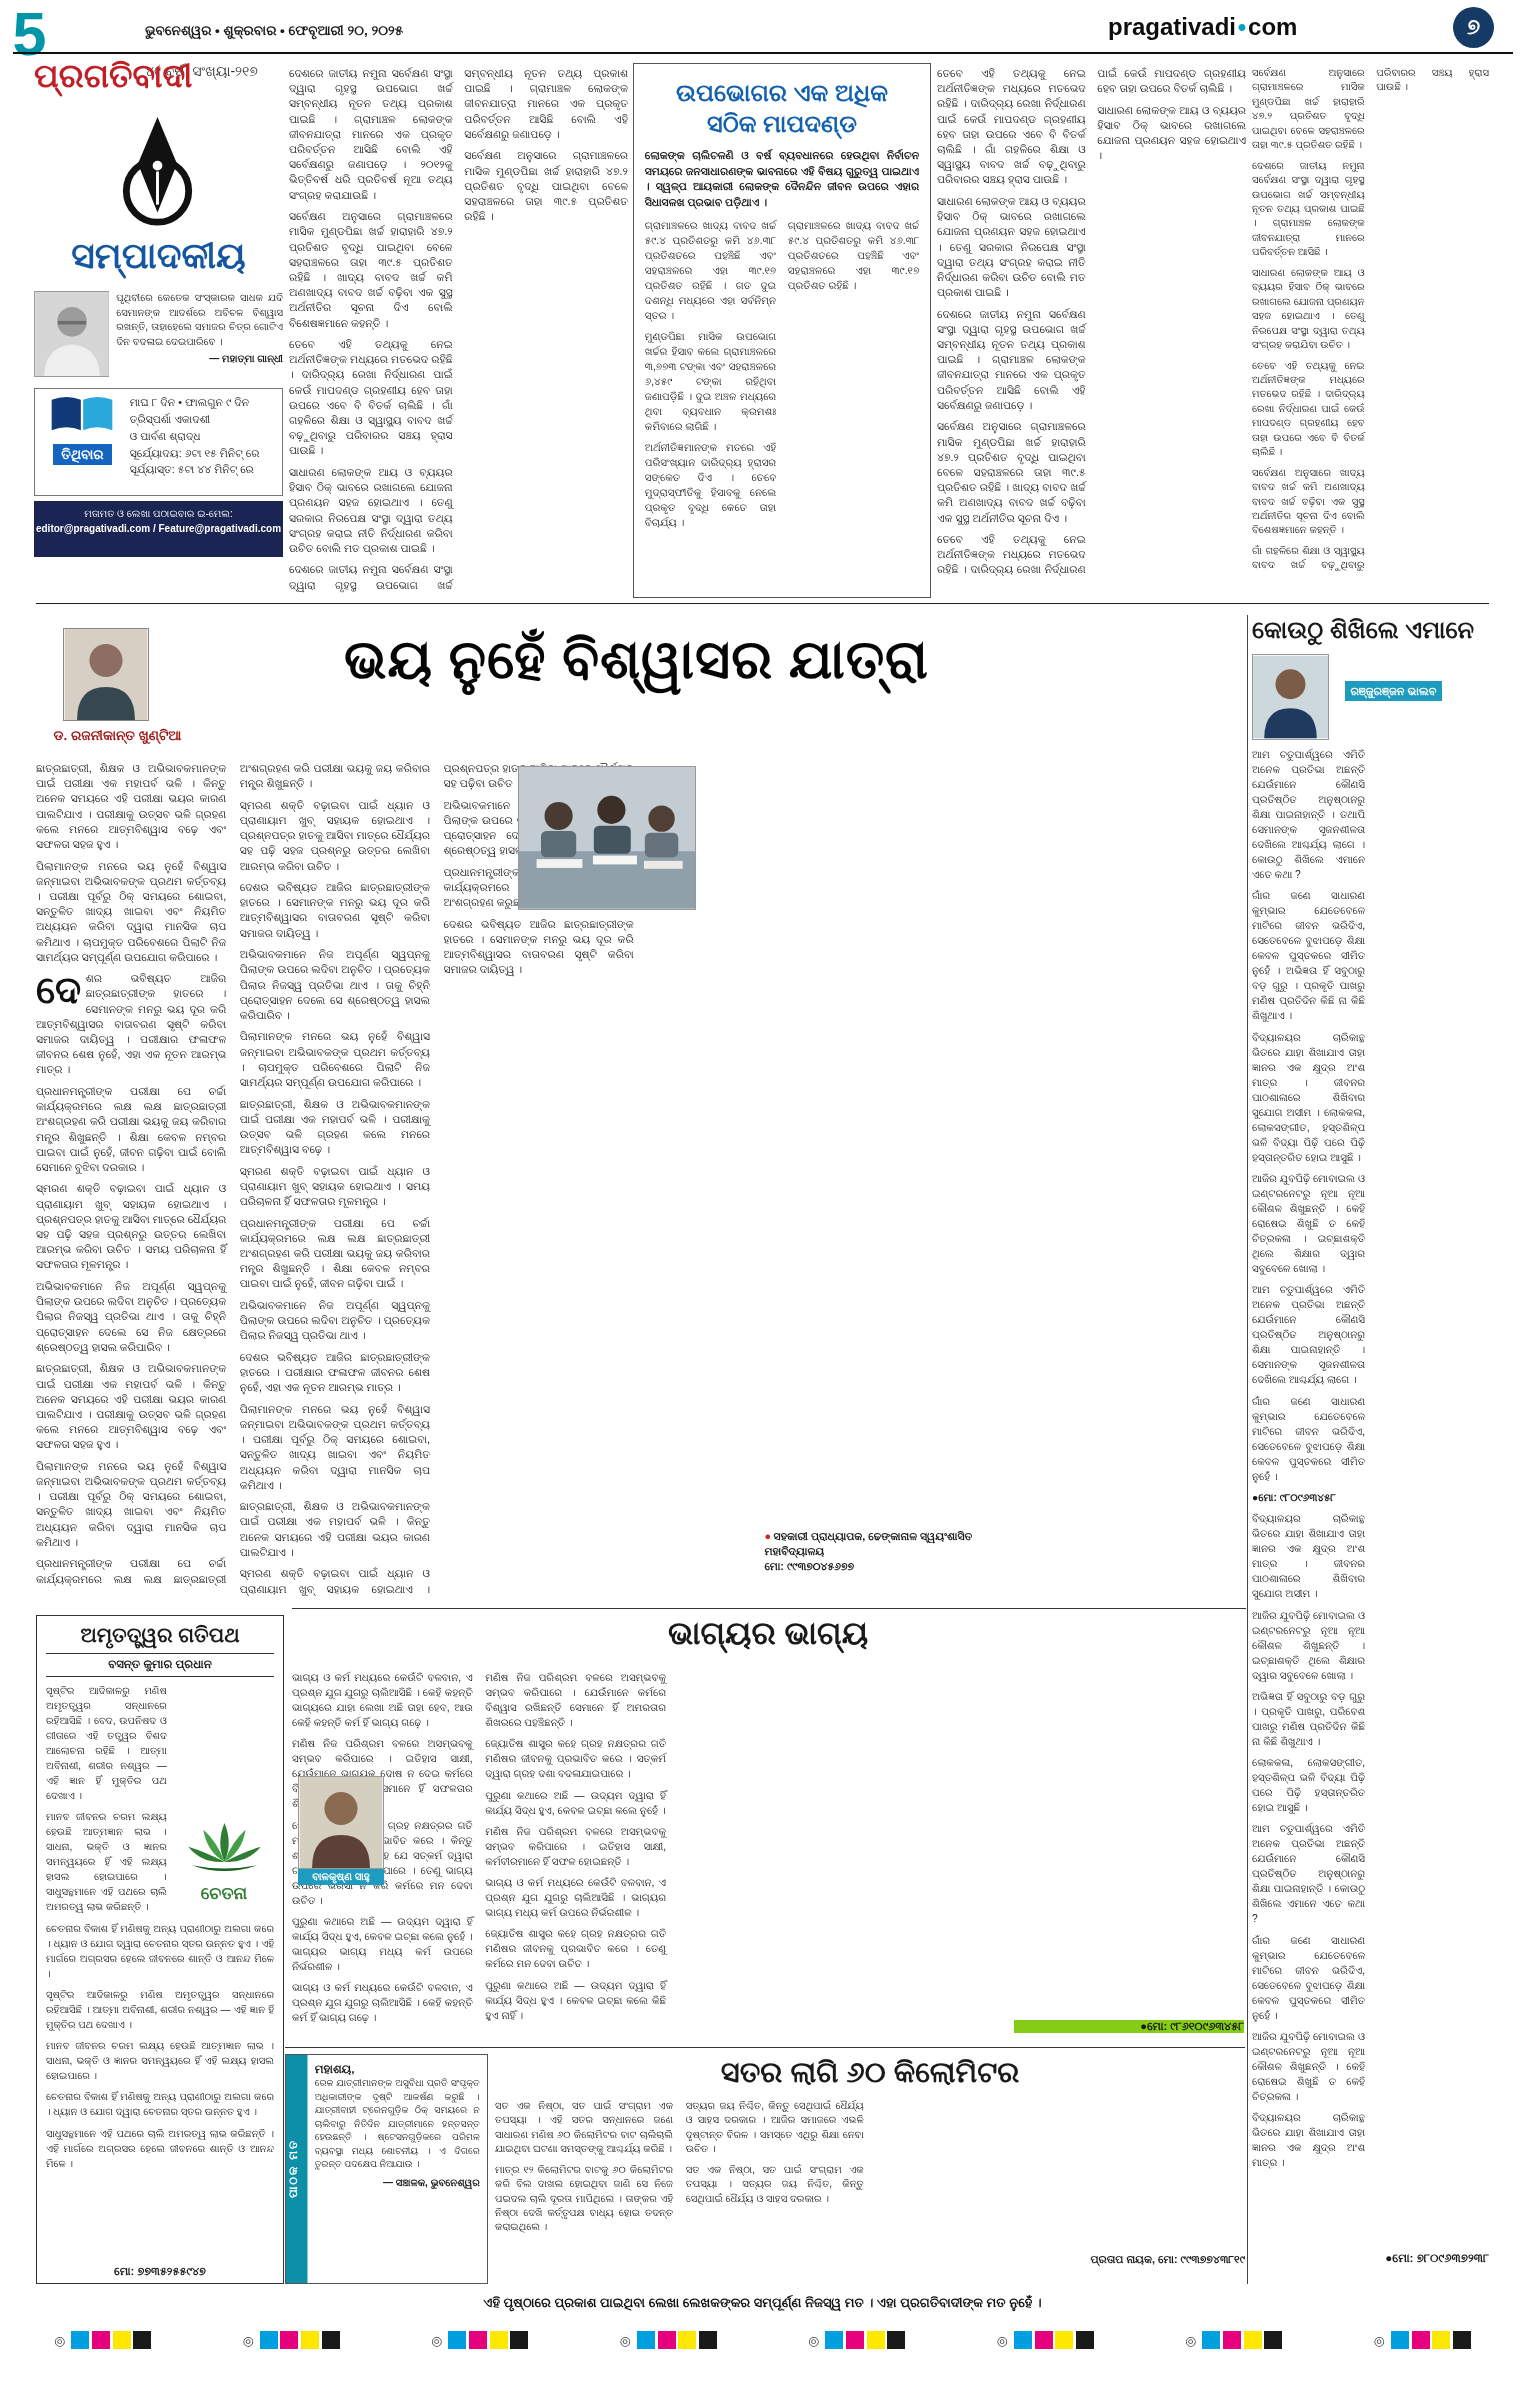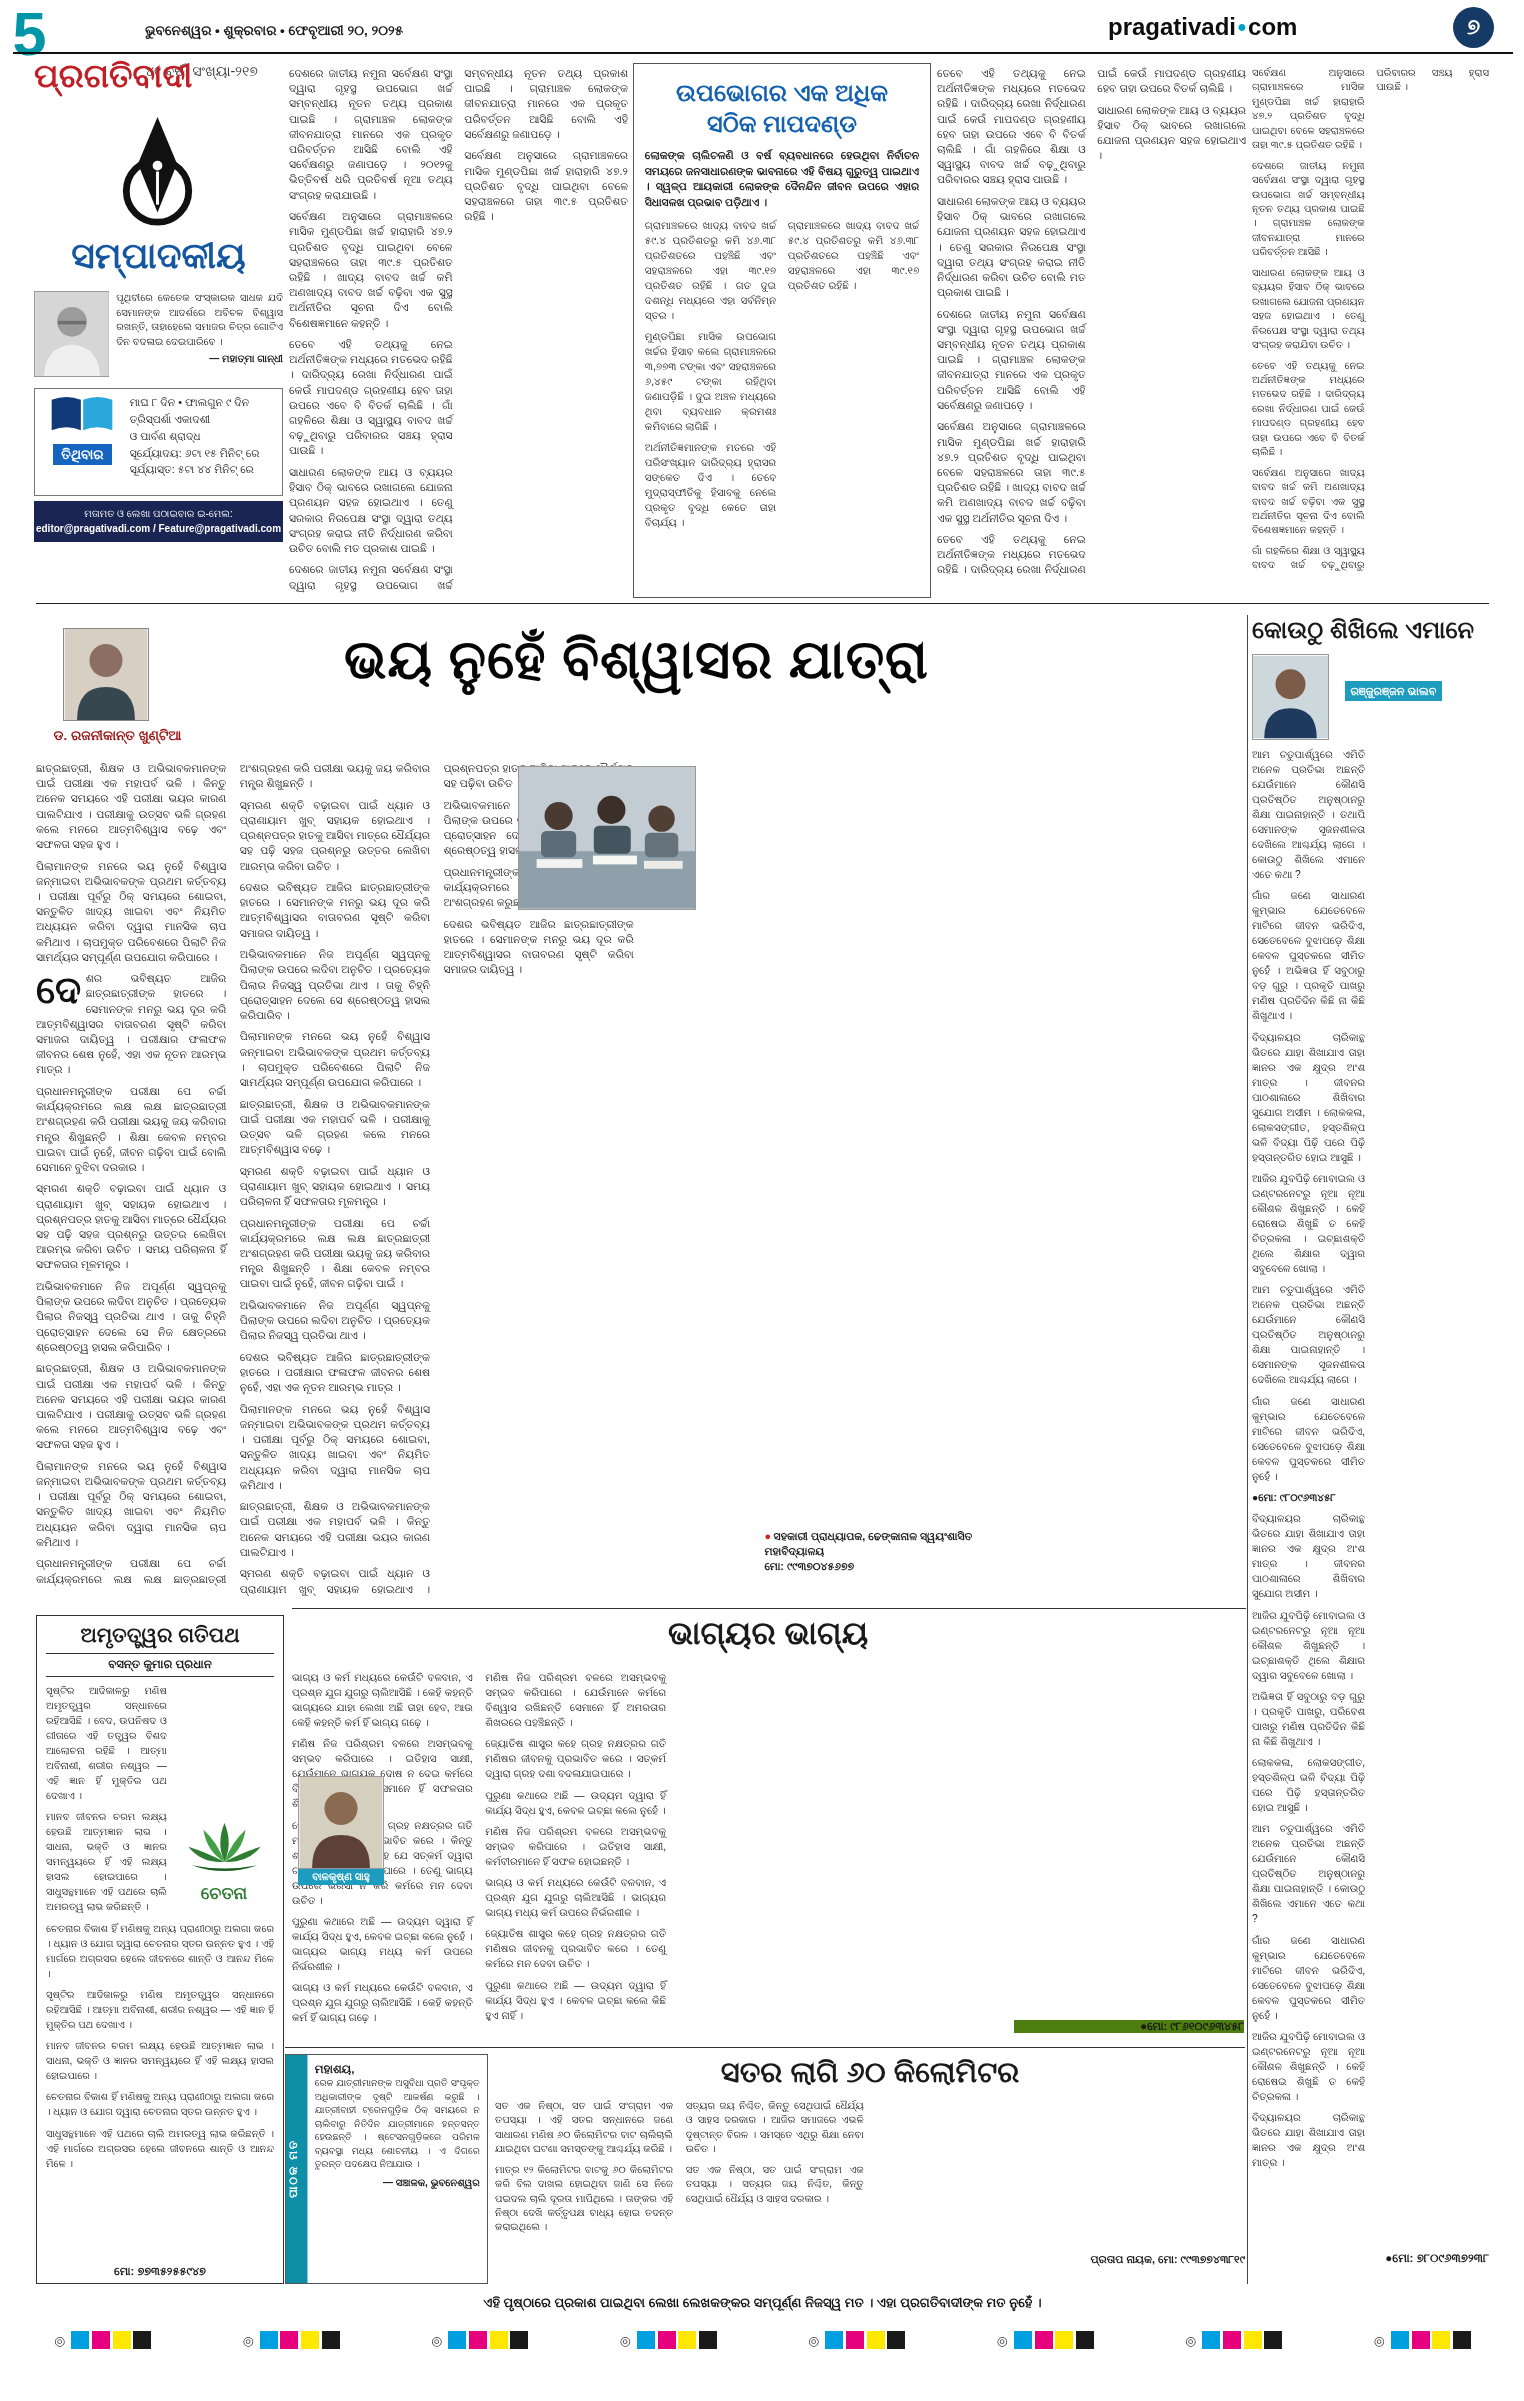--- a/index.html
+++ b/index.html
@@ -32,21 +32,21 @@
 .seclabel{left:34px;top:235px;width:249px;text-align:center;font-size:36px;font-weight:900;color:#1456a0}
 .quoterow{left:34px;top:291px;width:249px;display:flex;gap:7.2px}
 .gphoto{width:75px;height:86px;flex:none;border:0.9px solid #999}
 .gtext{font-size:10px;line-height:1.45;text-align:justify}
 .gauthor{text-align:right;font-weight:700;margin-top:2.7px}
 .panchang{left:34px;top:388px;width:249px;height:108px;border:0.9px solid #777;display:flex;padding:5.4px}
 .pleft{width:84px;display:flex;flex-direction:column;align-items:center;gap:4.5px}
 .plabel{background:#1565c0;color:#fff;font-weight:700;font-size:13.5px;padding:2.7px 8px}
 .pright{flex:1;font-size:10.8px;line-height:1.55;padding-left:5.4px}
 .pbold{font-weight:400}
-.contactbox{left:34px;top:501px;width:249px;height:41px;background:#1b2553;color:#fff;text-align:center;font-size:10px;padding-top:5.4px;line-height:1.5}
+.contactbox{left:34px;top:501px;width:249px;height:56px;background:#1b2553;color:#fff;text-align:center;font-size:10px;padding-top:5.4px;line-height:1.5}
 .email{font-weight:700}
 
 
 .colsA{left:289px;top:66px;width:339px;height:531px;column-count:2}
 .centerbox{left:633px;top:63px;width:298px;height:535px;border:1.3px solid #555;padding:9px 10.8px}
 .cb-title{color:#1361ae;font-size:24px;font-weight:900;text-align:center;line-height:1.3;margin:3.6px 0 9px}
 .cb-intro{font-weight:700;font-size:10.8px;text-align:justify;line-height:1.45;margin-bottom:7.2px}
 .cb-body{height:334px;column-count:2}
 .colsB{left:937px;top:66px;width:309px;height:531px;column-count:2}
 .colsC{left:1252px;top:66px;width:237px;height:531px;column-count:2}
@@ -85,21 +85,21 @@
 .lotusbox{float:right;width:100px;margin:135px 0 5.4px 7.2px;text-align:center}
 .lotustext{color:#2e7d32;font-weight:900;font-size:17px}
 .am-phone{position:absolute;bottom:5.4px;left:0;right:0;text-align:center;font-weight:800;font-size:11.2px}
 
 
 .bh-headline{left:499px;top:1615px;width:538px;text-align:center;font-size:32px;font-weight:900}
 .bh-body{left:292px;top:1670px;width:954px;height:370px;column-count:5;column-gap:12.6px}
 .bh-photo{left:298px;top:1776px;width:86px;background:#fff;padding-bottom:0.9px}
 .bh-avatar{width:86px;height:93px;border:0.9px solid #999}
 .bh-name{background:#1d9cbf;color:#fff;font-size:10.3px;font-weight:700;text-align:center;padding:1.8px 0}
-.bh-phone{left:1014px;top:2020px;width:230px;text-align:right;font-weight:800;font-size:11.2px;background:#4d7c0f}
+.bh-phone{left:1014px;top:2020px;width:230px;text-align:right;font-weight:800;font-size:11.2px;background:#84cc16}
 
 
 .letters{left:285px;top:2054px;width:203px;height:230px;border:0.9px solid #555;display:flex;overflow:hidden}
 .let-strip{width:21.5px;background:#0e8fa8;color:#fff;writing-mode:vertical-rl;transform:rotate(180deg);text-align:center;font-size:11.7px;font-weight:700;letter-spacing:1.8px}
 .let-content{flex:1;padding:5.4px 7.2px;overflow:hidden}
 .let-salut{font-weight:800;font-size:11.7px}
 .let-sig{text-align:right;font-weight:700;font-size:10px;margin-top:1.8px}
 .sataro{left:495px;top:2054px;width:750px;height:230px;overflow:hidden}
 .sat-title{text-align:center;font-size:29px;font-weight:900;margin:1.8px 0 9px}
 .sat-body{height:151px;column-count:4;column-gap:12.6px}

